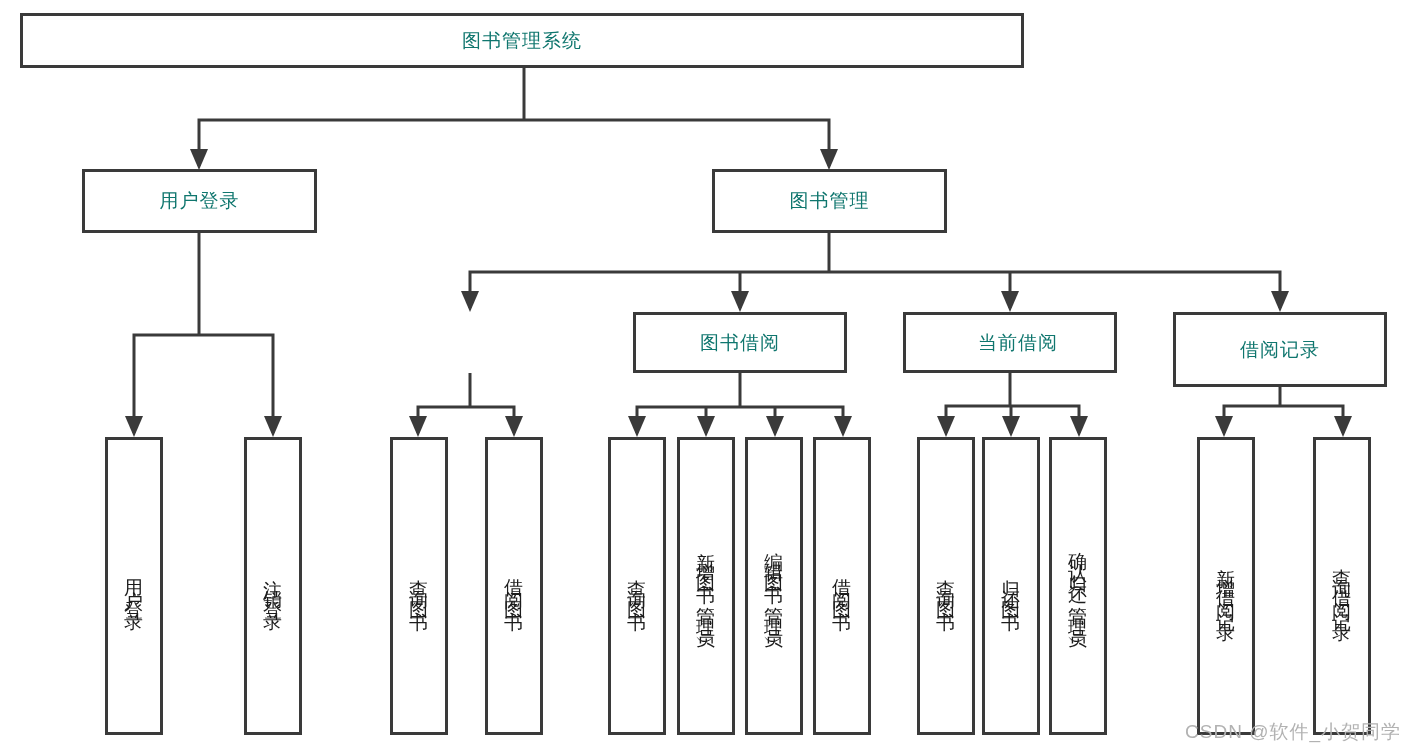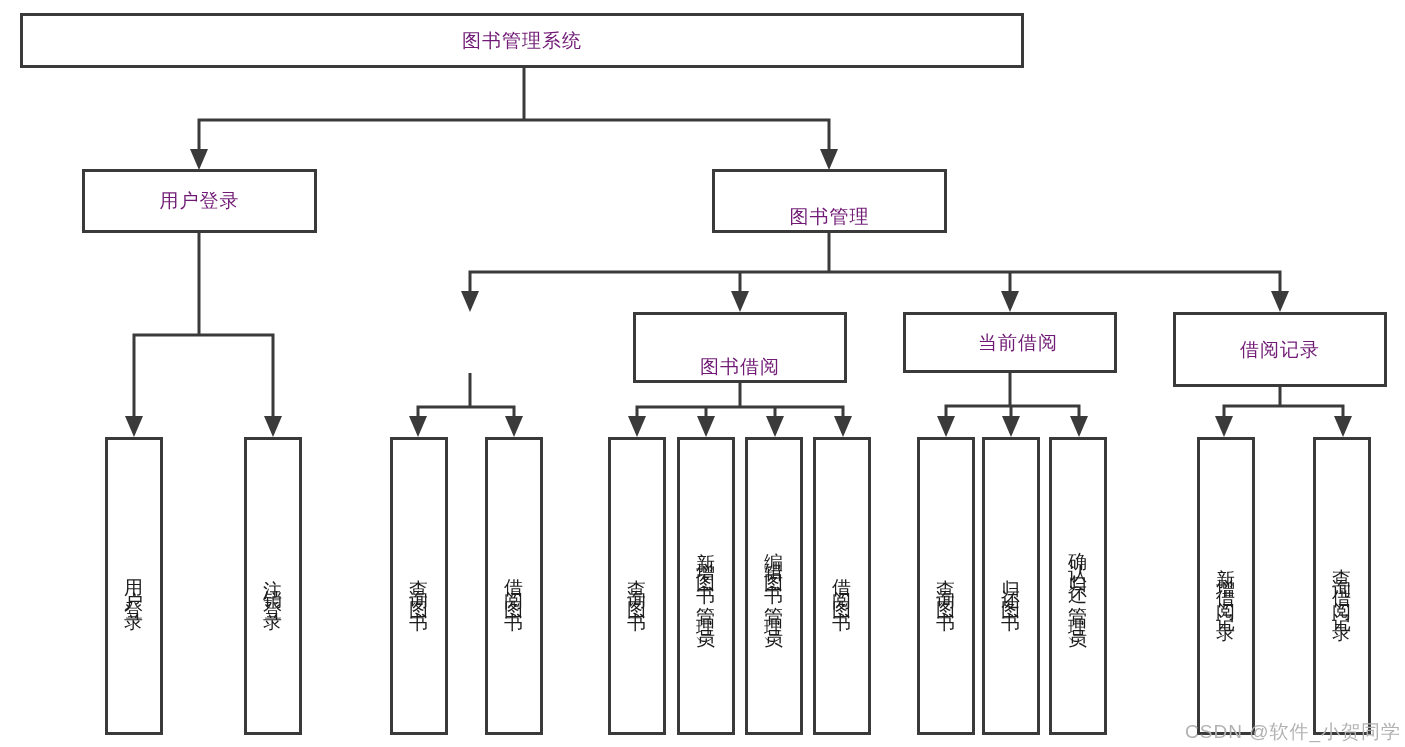--- a/index.html
+++ b/index.html
@@ -22,21 +22,21 @@
     height: 747px;
   }
   .node {
     position: absolute;
     background: #ffffff;
     border: 3px solid #3a3a3a;
     display: flex;
     align-items: center;
     justify-content: center;
     font-size: 19px;
-    color: #701a75;
+    color: #0f766e;
     letter-spacing: 1px;
   }
   .leaf {
     position: absolute;
     top: 437px;
     height: 298px;
     width: 58px;
     background: #ffffff;
     border: 3px solid #3a3a3a;
     display: flex;
@@ -125,25 +125,25 @@
     </g>
   </svg>
 
   <div class="node" style="left:20px; top:13px; width:1004px; height:55px;">
     <span>图书管理系统</span>
   </div>
 
   <div class="node" style="left:82px; top:169px; width:235px; height:64px;">
     <span>用户登录</span>
   </div>
-  <div class="node" style="left:712px; top:169px; width:235px; height:64px;align-items:flex-end;">
+  <div class="node" style="left:712px; top:169px; width:235px; height:64px;">
     <span>图书管理</span>
   </div>
 
-  <div class="node" style="left:633px; top:312px; width:214px; height:71px;align-items:flex-end;">
+  <div class="node" style="left:633px; top:312px; width:214px; height:61px;">
     <span>图书借阅</span>
   </div>
   <div class="node" style="left:903px; top:312px; width:214px; height:61px;padding-left:16px;">
     <span>当前借阅</span>
   </div>
   <div class="node" style="left:1173px; top:312px; width:214px; height:75px;">
     <span>借阅记录</span>
   </div>
 
   <div class="leaf" style="left:105px;">

